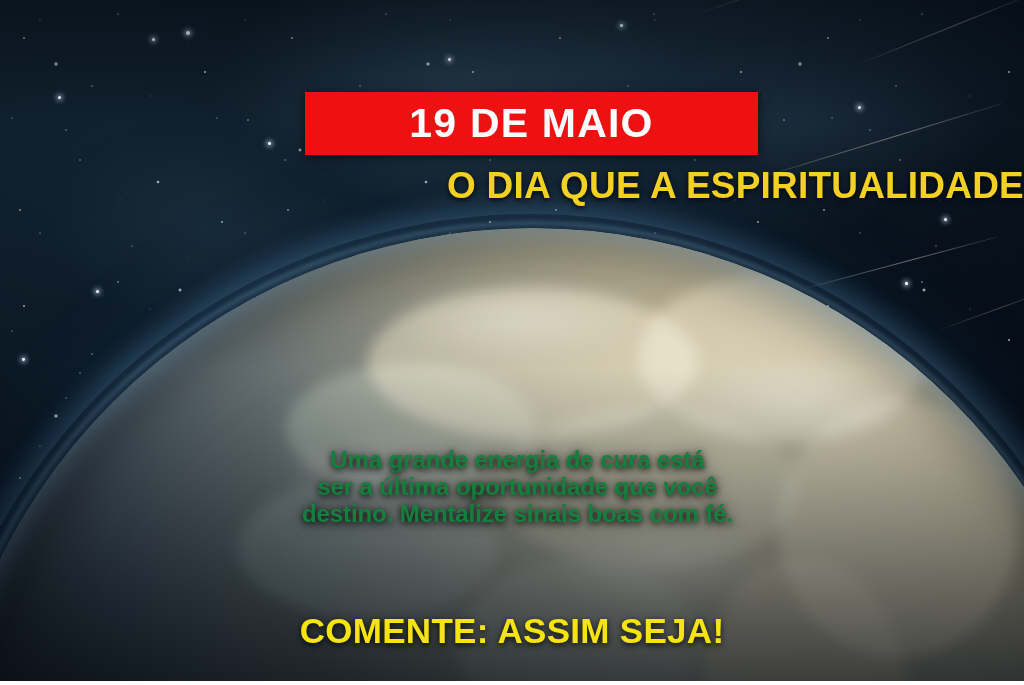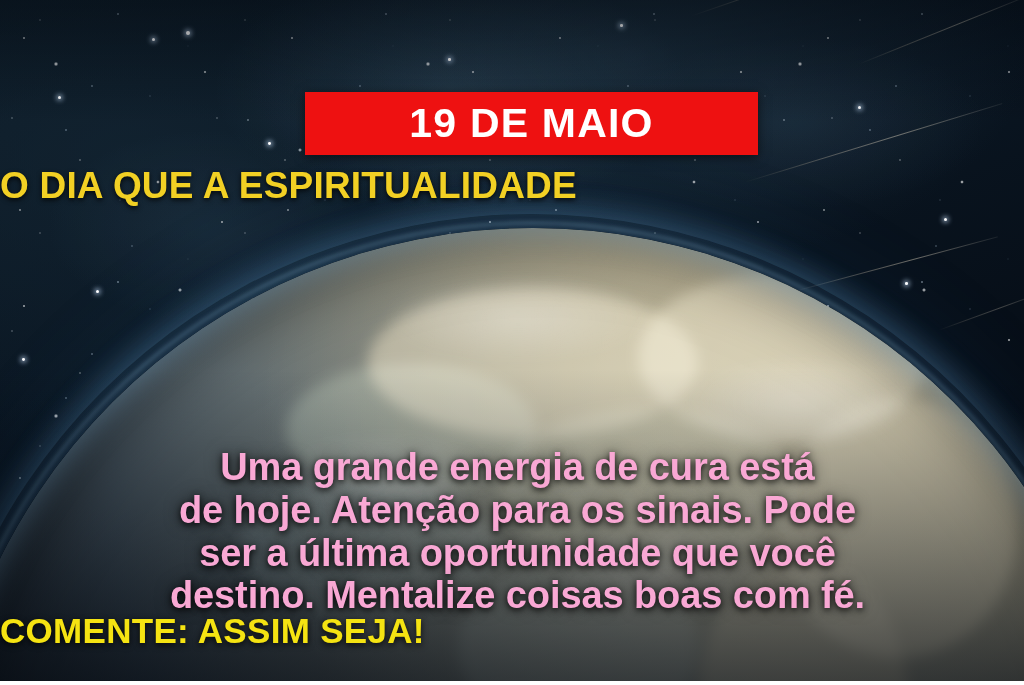--- a/index.html
+++ b/index.html
@@ -183,49 +183,49 @@
     font-weight:bold;
     letter-spacing:1.2px;
     line-height:1;
     white-space:nowrap;
     font-family:"Liberation Sans", sans-serif;
   }
 
   .headline {
     position:absolute;
     left:0; right:0; top:166px;
-    text-align:left;
+    text-align:right;
     color:#f2d024;
     font-size:37px;
     font-weight:bold;
     line-height:1.09;
     letter-spacing:.2px;
     text-shadow:0 2px 5px rgba(0,0,0,.80);
     font-family:"Liberation Sans", sans-serif;
   }
   .headline .ln { display:block; }
 
   .body-copy {
     position:absolute;
     left:50px; right:39px; top:446px;
     text-align:center;
-    color:#f9a8d4;
-    font-size:38px;
+    color:#15803d;
+    font-size:24px;
     font-weight:bold;
     line-height:1.125;
     letter-spacing:-.1px;
     text-shadow:0 2px 6px rgba(0,0,0,.88), 0 0 16px rgba(0,0,0,.60);
     font-family:"Liberation Sans", sans-serif;
   }
   .body-copy .ln { display:block; }
 
   .cta {
     position:absolute;
     left:0; right:0; top:613px;
-    text-align:left;
+    text-align:center;
     color:#f5e312;
     font-size:35px;
     font-weight:bold;
     letter-spacing:.3px;
     line-height:1;
     text-shadow:0 2px 6px rgba(0,0,0,.85);
     font-family:"Liberation Sans", sans-serif;
   }
 
   .bottom-strip {
@@ -296,23 +296,22 @@
     <div class="date-banner">
       <span class="date-banner-text">19 DE MAIO</span>
     </div>
 
     <div class="headline">
       <span class="ln">O DIA QUE A ESPIRITUALIDADE</span>
     </div>
 
     <div class="body-copy">
       <span class="ln">Uma grande energia de cura está</span>
-      <span class="ln">de hoje. Atenção para os sinais. Pode</span>
       <span class="ln">ser a última oportunidade que você</span>
-      <span class="ln">destino. Mentalize coisas boas com fé.</span>
+      <span class="ln">destino. Mentalize sinais boas com fé.</span>
     </div>
 
     <div class="cta">COMENTE: ASSIM SEJA!</div>
 
     <div class="bottom-strip"></div>
   </div>
 
 </div>
 
 </body></html>

